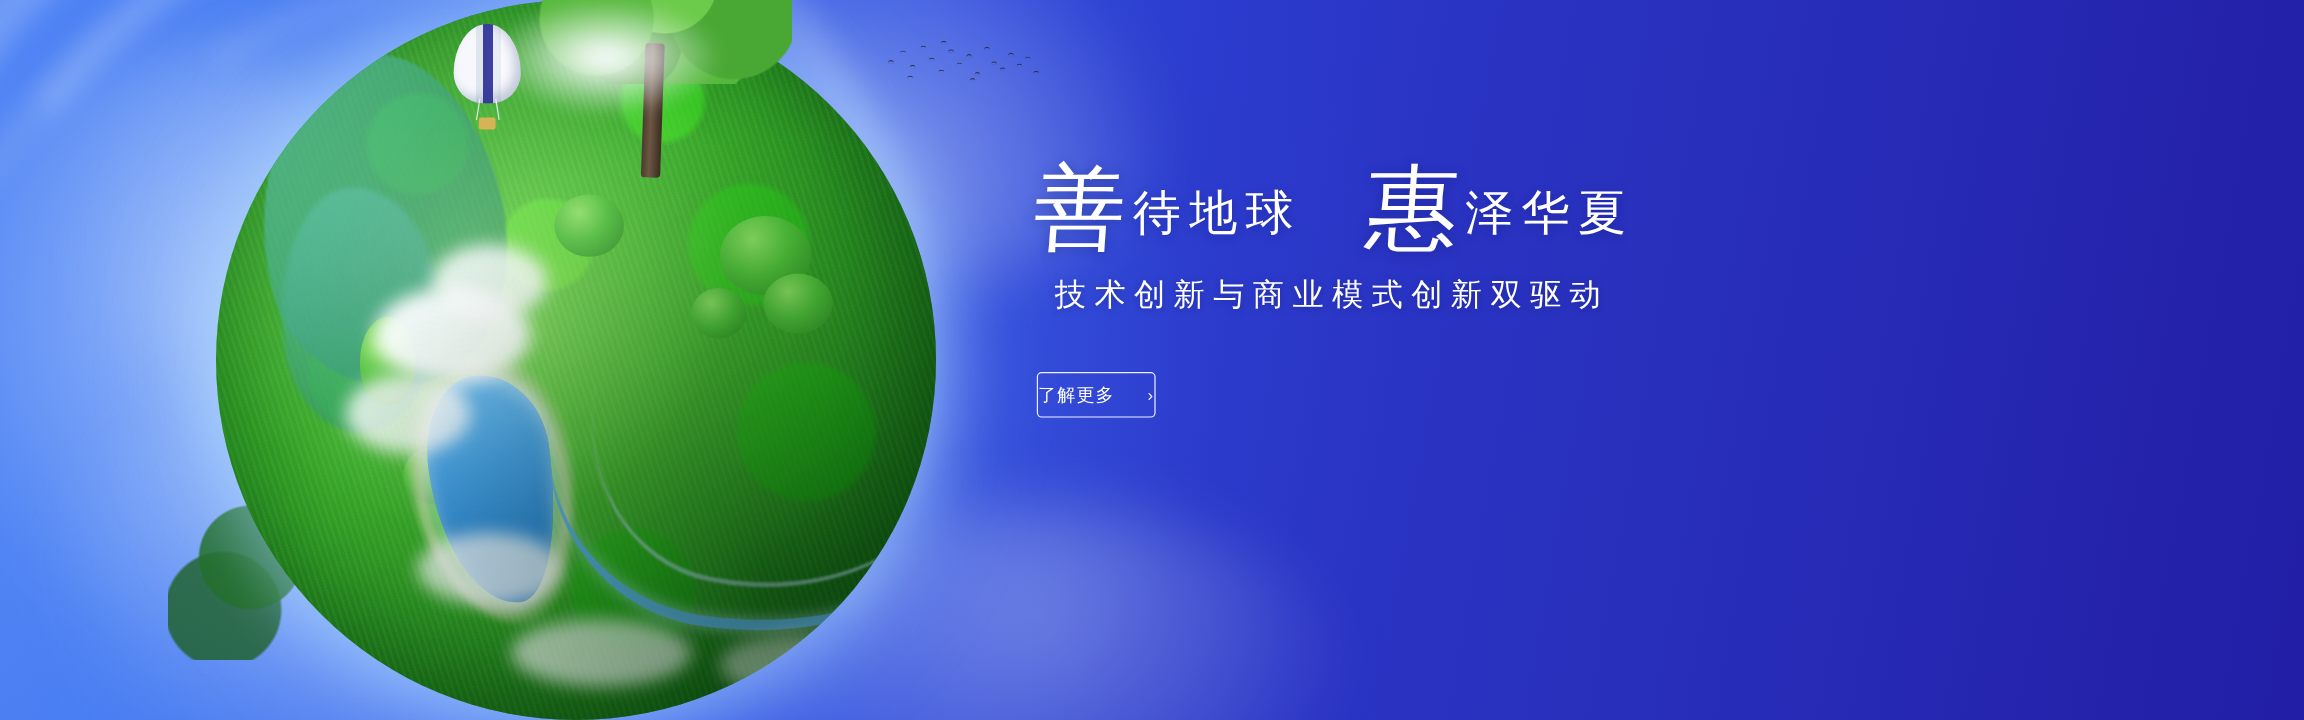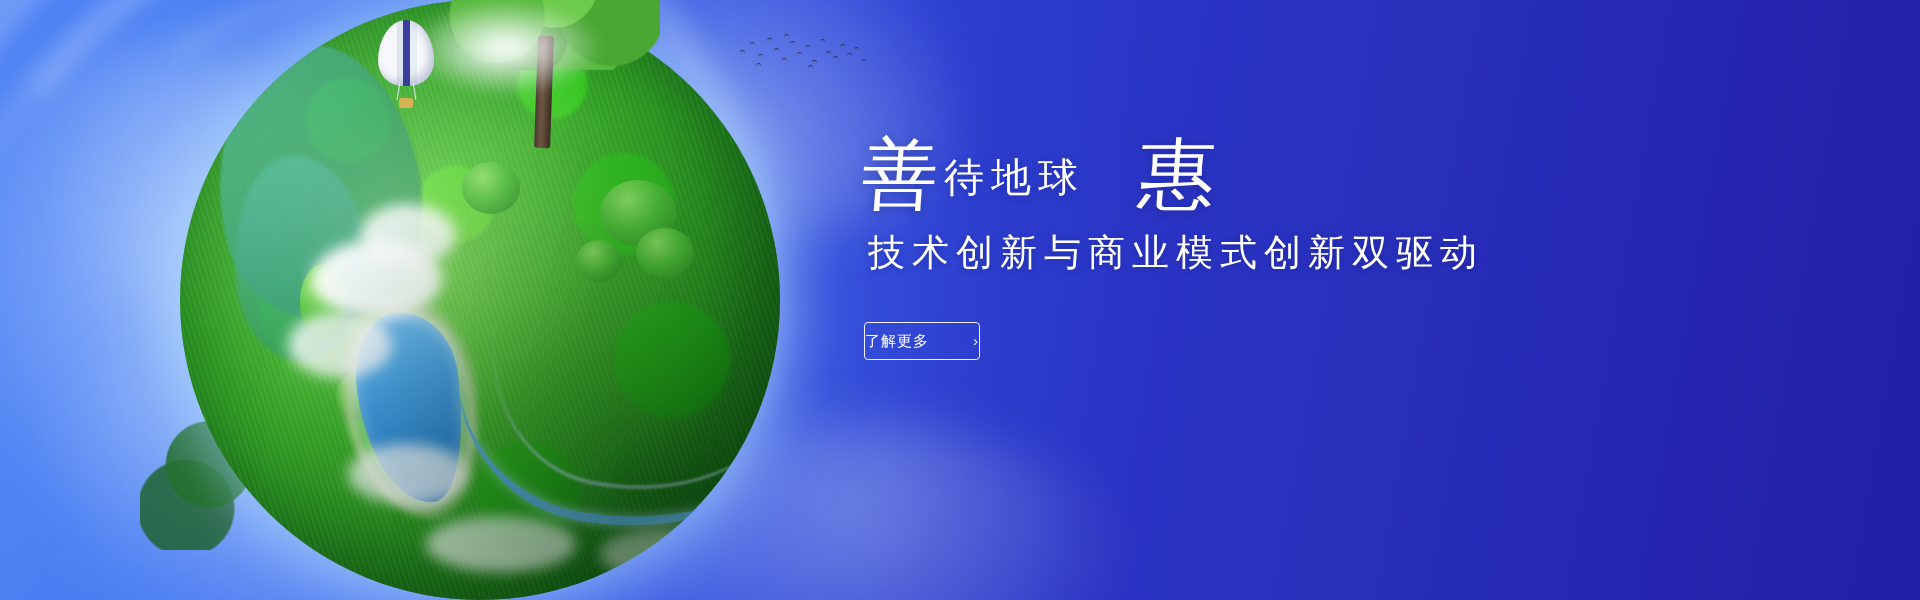--- a/index.html
+++ b/index.html
@@ -279,56 +279,55 @@
     font-size:40px;
     line-height:1.5;
     font-weight:400;
     letter-spacing:7px;
     text-shadow:0 2px 8px rgba(10,20,90,0.3);
     padding-bottom:4px;
   }
   .hl-gap { width:54px; }
 
   .subtitle {
-    position:absolute; left:6px; top:228px;
-    font-size:37px;
+    position:absolute; left:17px; top:228px;
+    font-size:26px;
     letter-spacing:7px;
     color:#ffffff;
     font-weight:400;
     text-shadow:0 1px 6px rgba(10,20,90,0.35);
     white-space:nowrap;
   }
 
   .desc {
     position:absolute; left:2px; top:272px;
     font-size:17px;
     letter-spacing:0.5px;
     color:#f2f5ff;
     font-weight:400;
     text-shadow:0 1px 5px rgba(10,20,90,0.35);
     white-space:nowrap;
   }
 
   .cta {
     position:absolute; left:2px; top:310px;
-    width:116px; height:38px;
+    width:99px; height:38px;
     border:1px solid rgba(255,255,255,0.92);
     border-radius:4px;
     background:transparent;
     color:#fff;
     font-family:"Liberation Sans","DejaVu Sans",sans-serif;
     font-size:15px;
     letter-spacing:1px;
     cursor:pointer;
     display:flex;
     align-items:center;
     justify-content:space-between;
     gap:8px;
     white-space:nowrap;
-    margin-top:12px;
   }
   .cta .chev { font-size:14px; line-height:1; opacity:.95; }
 </style>
 </head>
 <body>
 
 <div class="banner">
 
   <div class="sky-wisp wisp-a"></div>
   <div class="sky-wisp wisp-b"></div>
@@ -416,20 +415,21 @@
   <div class="content">
 
     <div class="headline">
       <span class="hl-group">
         <span class="hl-big">善</span>
         <span class="hl-small">待地球</span>
       </span>
       <span class="hl-gap"></span>
       <span class="hl-group">
         <span class="hl-big">惠</span>
+        <span class="hl-small">泽华夏</span>
       </span>
     </div>
 
     <div class="subtitle">技术创新与商业模式创新双驱动</div>
 
 
     <button class="cta">
       <span>了解更多</span>
       <span class="chev">›</span>
     </button>

